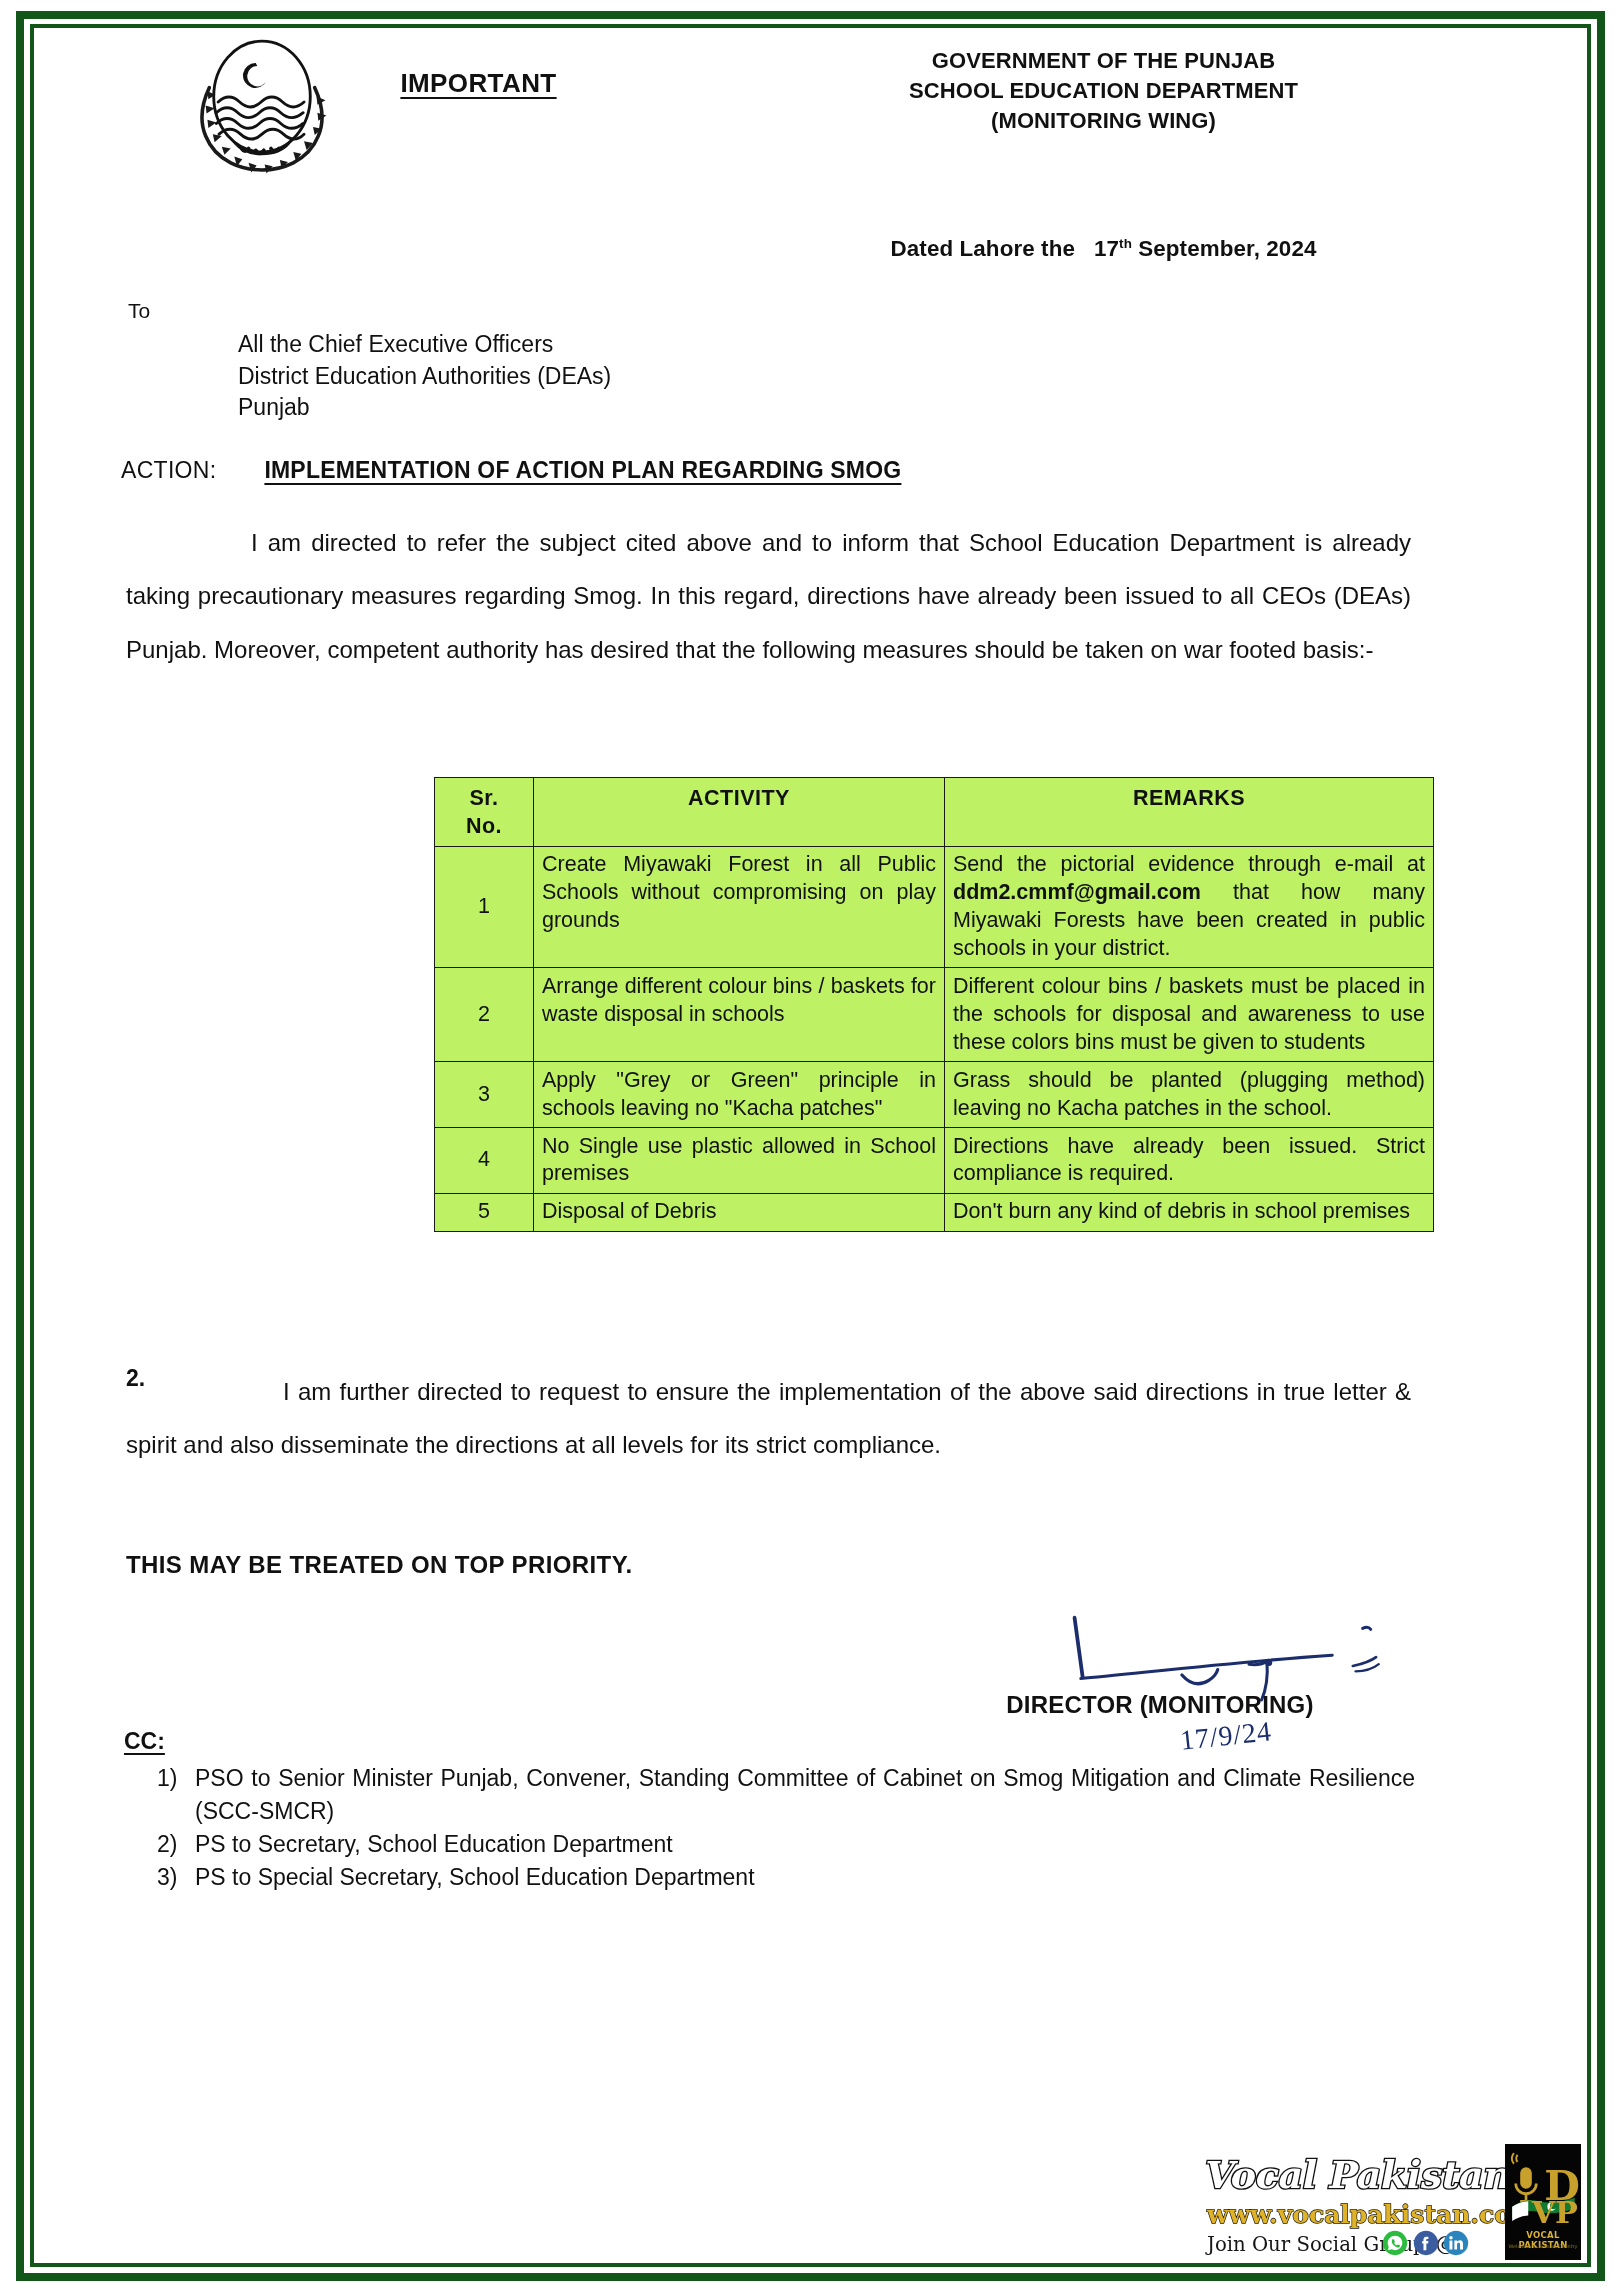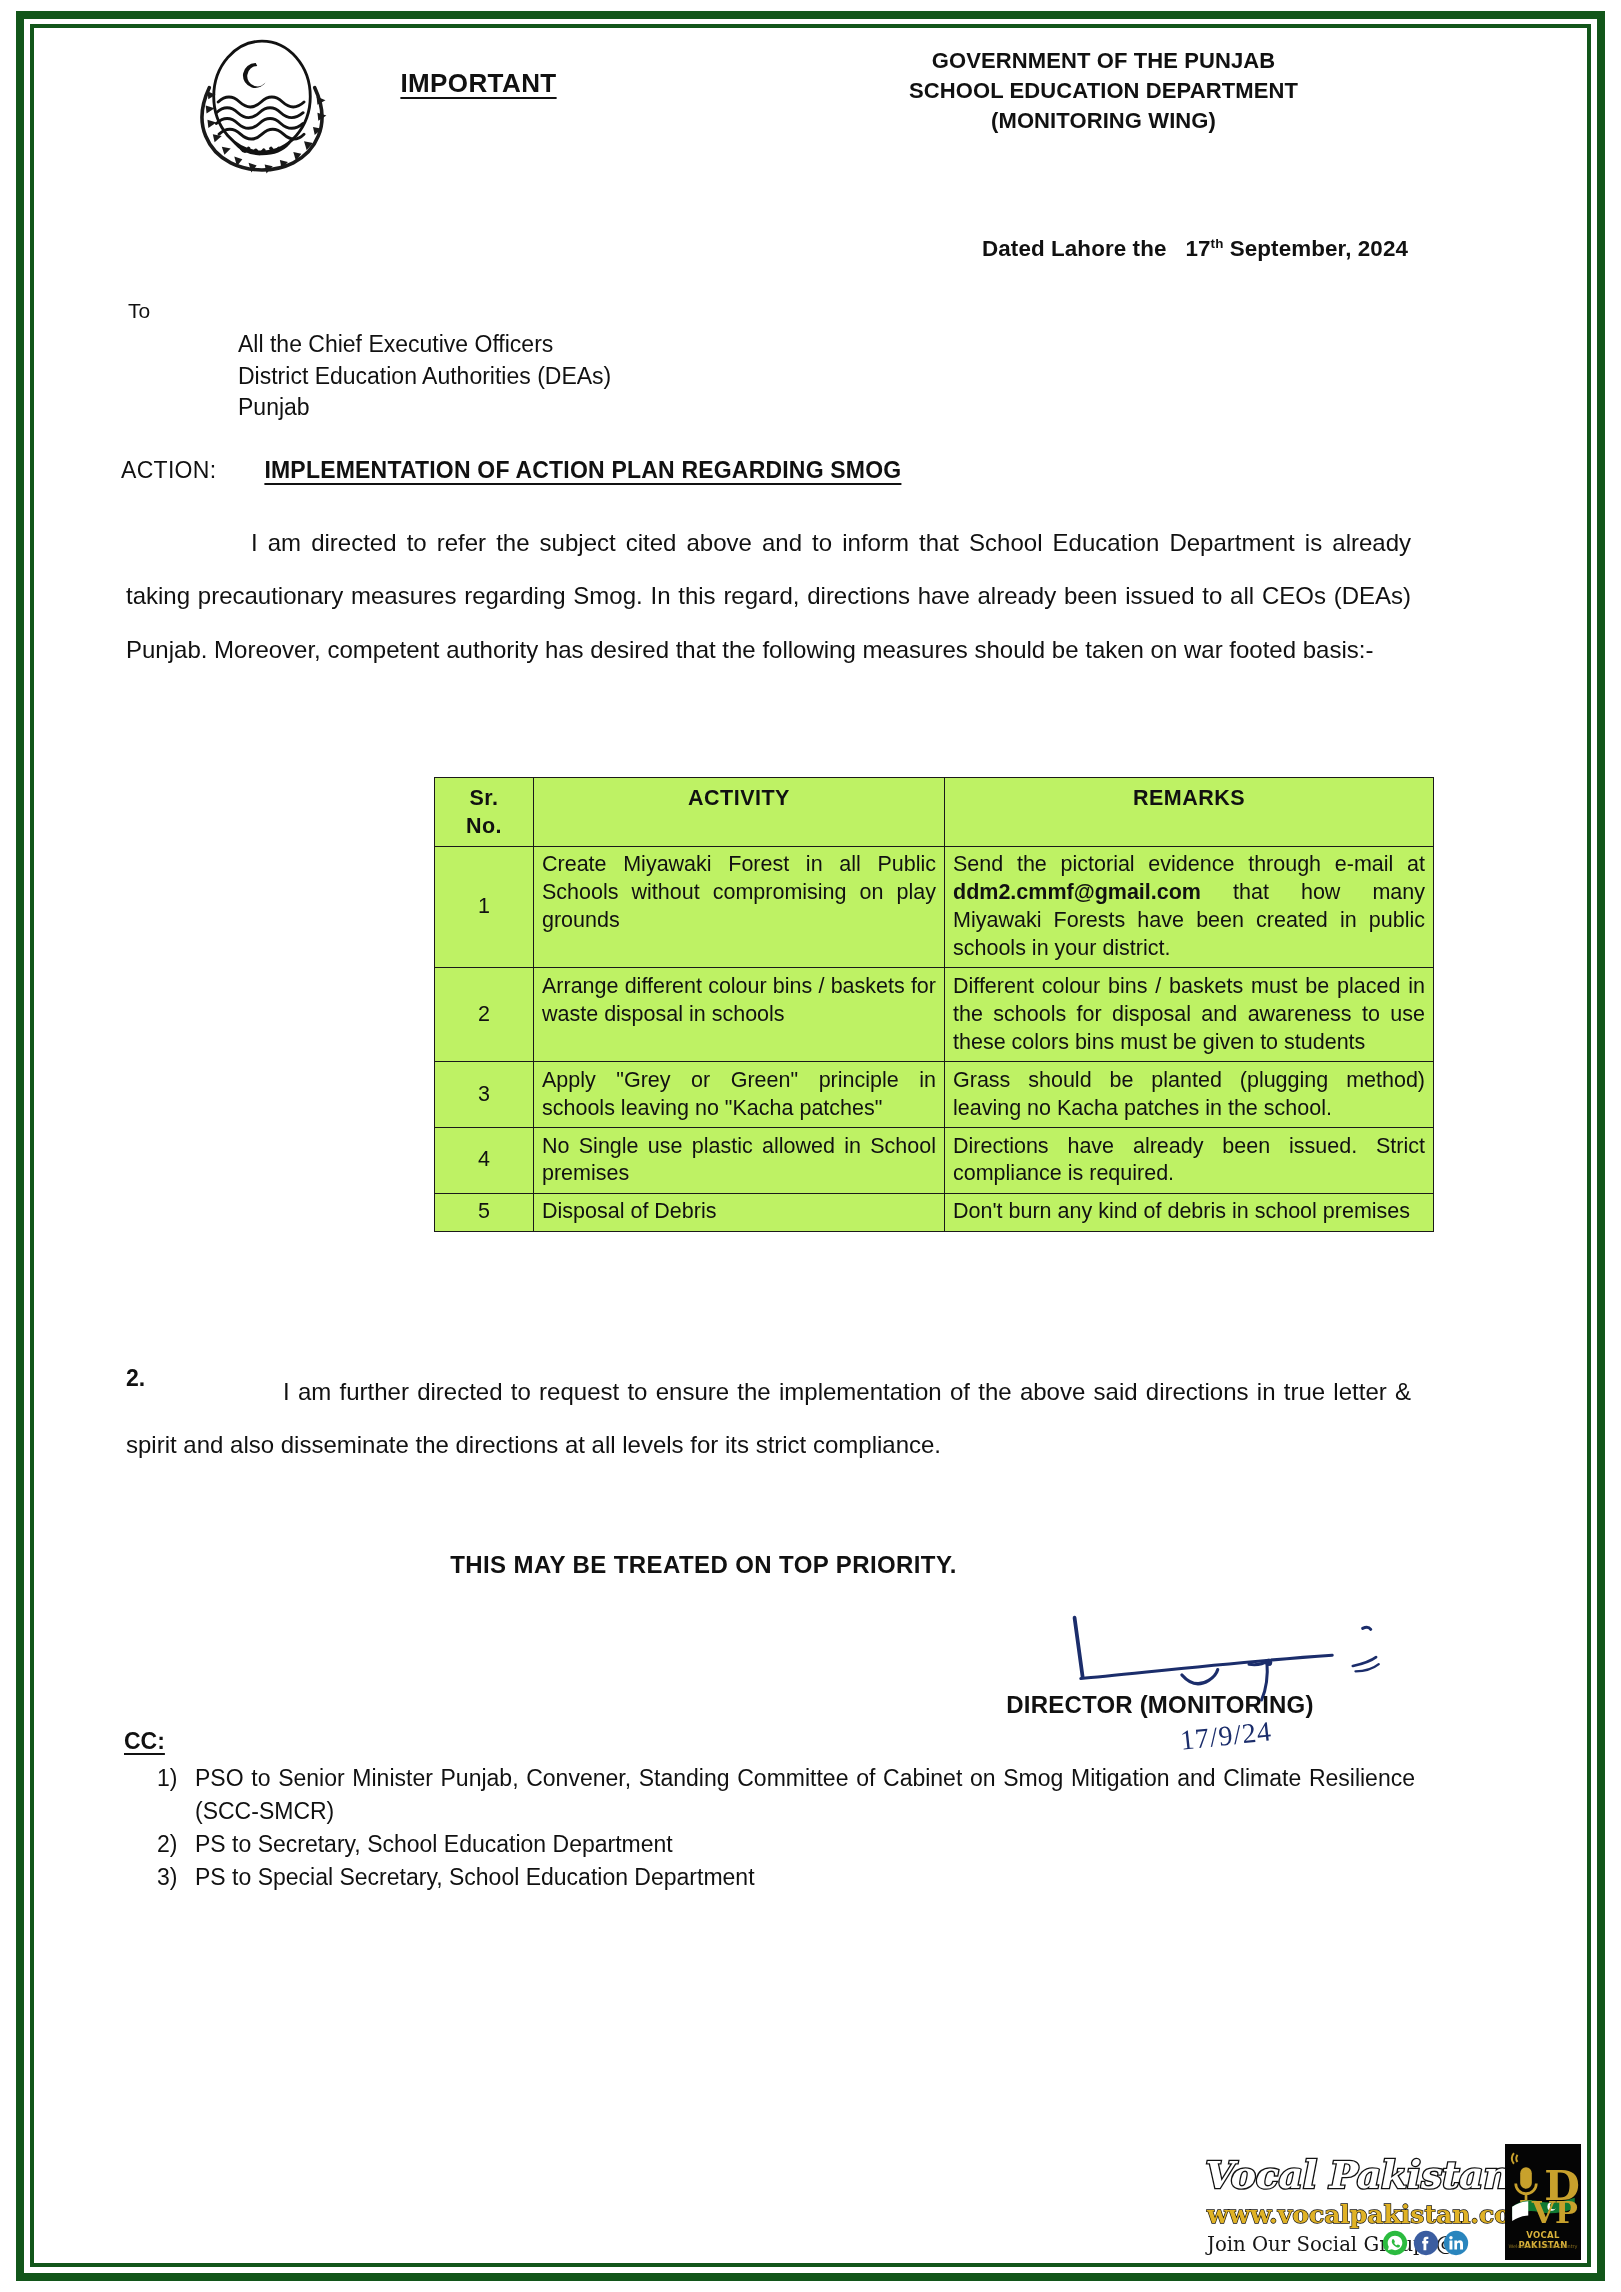--- a/index.html
+++ b/index.html
@@ -73,21 +73,21 @@
     line-height: 1.38;
     letter-spacing: 0.1px;
   }
   .office-block .refno { font-size: 21px; }
 
   .dated {
     position: absolute;
     left: 752px;
     top: 195px;
     width: 609px;
-    text-align: right;
+    text-align: center;
     font-size: 22.4px;
     font-weight: bold;
     letter-spacing: 0.1px;
   }
   .dated sup { font-size: 13.4px; vertical-align: super; }
 
   
   .to-label {
     position: absolute;
     left: 81px;
@@ -193,21 +193,20 @@
     line-height: 2.22;
     text-align: justify;
     text-indent: 157px;
   }
 
   .priority {
     position: absolute;
     left: 79px;
     top: 1510px;
     width: 1155px;
-    text-align: center;
     font-size: 24px;
     font-weight: bold;
     letter-spacing: 0.4px;
   }
 
   
   .sig-area {
     position: absolute;
     left: 945px;
     top: 1557px;

